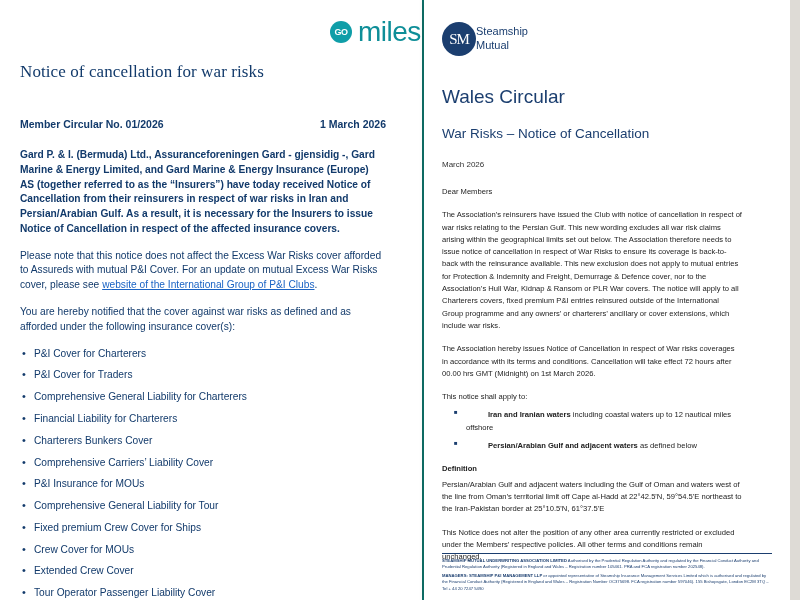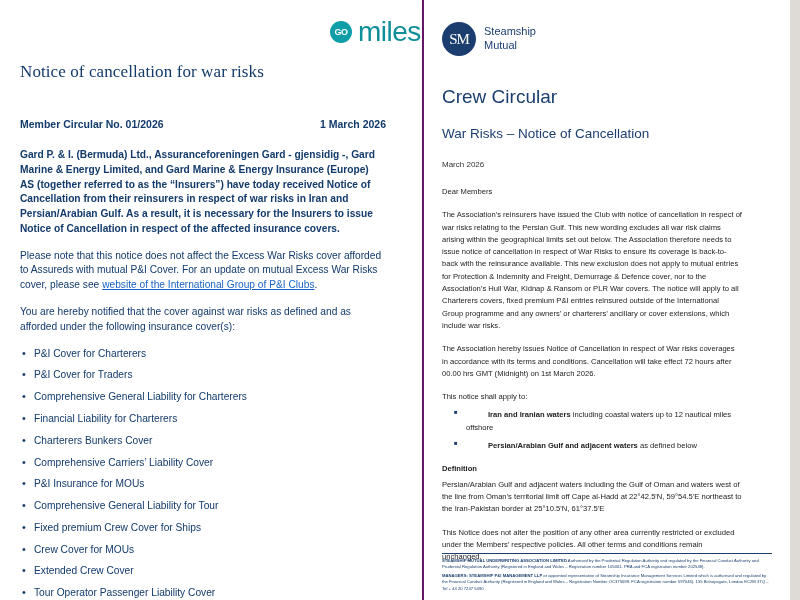--- a/index.html
+++ b/index.html
@@ -10,21 +10,21 @@
   body {
     width: 800px;
     height: 600px;
     overflow: hidden;
     font-family: "Liberation Sans", sans-serif;
   }
   .page {
     position: relative;
     width: 800px;
     height: 600px;
-    background: #701a75;
+    background: #0f766e;
   }
   
   .doc-left {
     position: absolute;
     left: 0;
     top: 0;
     width: 422px;
     height: 600px;
     background: #ffffff;
     box-shadow: 2px 0 6px rgba(0,0,0,0.10);
@@ -126,21 +126,21 @@
     background: #ffffff;
     box-shadow: -1px 0 5px rgba(0,0,0,0.08);
     overflow: hidden;
   }
   .ssm-logo {
     position: absolute;
     top: 22px;
     left: 18px;
     display: flex;
     align-items: center;
-    gap: 8px;
+    gap: 0;
   }
   .ssm-mark {
     width: 34px;
     height: 34px;
     border-radius: 50%;
     background: #1b3e6f;
     color: #ffffff;
     font-family: "Liberation Serif", serif;
     font-size: 15px;
     display: flex;
@@ -278,21 +278,21 @@
   <div class="doc-right">
 
     <div class="ssm-logo">
       <span class="ssm-mark">SM</span>
       <span class="ssm-name">
         <span>Steamship</span><br>
         <span>Mutual</span>
       </span>
     </div>
 
-    <div class="r-title">Crew Circular</div>
+    <div class="r-title">Wales Circular</div>
     <div class="r-subtitle">War Risks – Notice of Cancellation</div>
     <div class="r-date">March 2026</div>
 
     <div class="r-body">
       <p>Dear Members</p>
       <p>The Association’s reinsurers have issued the Club with notice of cancellation in respect of war risks relating to the Persian Gulf. This new wording excludes all war risk claims arising within the geographical limits set out below. The Association therefore needs to issue notice of cancellation in respect of War Risks to ensure its coverage is back-to-back with the reinsurance available. This new exclusion does not apply to mutual entries for Protection &amp; Indemnity and Freight, Demurrage &amp; Defence cover, nor to the Association’s Hull War, Kidnap &amp; Ransom or PLR War covers. The notice will apply to all Charterers covers, fixed premium P&amp;I entries reinsured outside of the International Group programme and any owners’ or charterers’ ancillary or cover extensions, which include war risks.</p>
       <p>The Association hereby issues Notice of Cancellation in respect of War risks coverages in accordance with its terms and conditions.  Cancellation will take effect 72 hours after 00.00 hrs GMT (Midnight) on 1st March 2026.</p>
       <p style="margin-bottom:6px">This notice shall apply to:</p>
       <ul class="r-list">
         <li><span class="b">Iran and Iranian waters</span><span> including coastal waters up to 12 nautical miles offshore</span></li>

